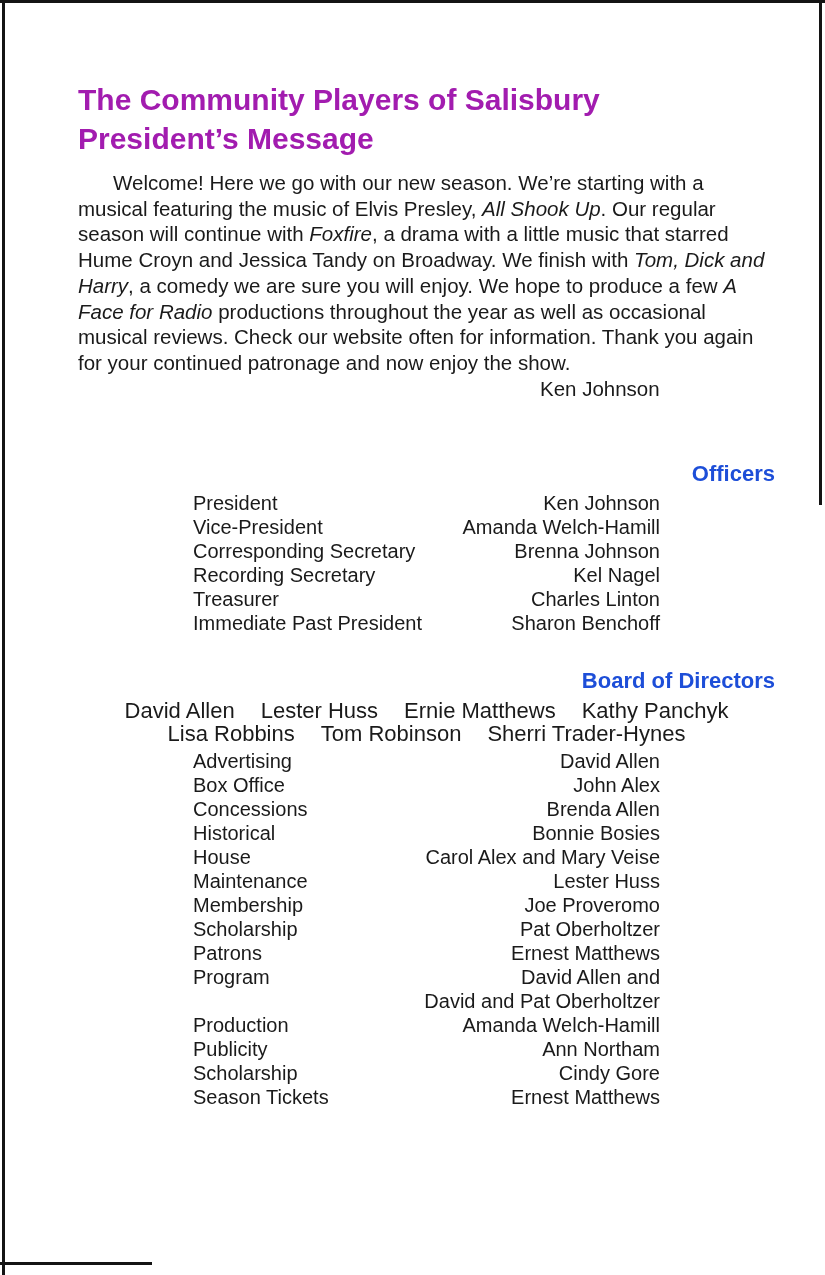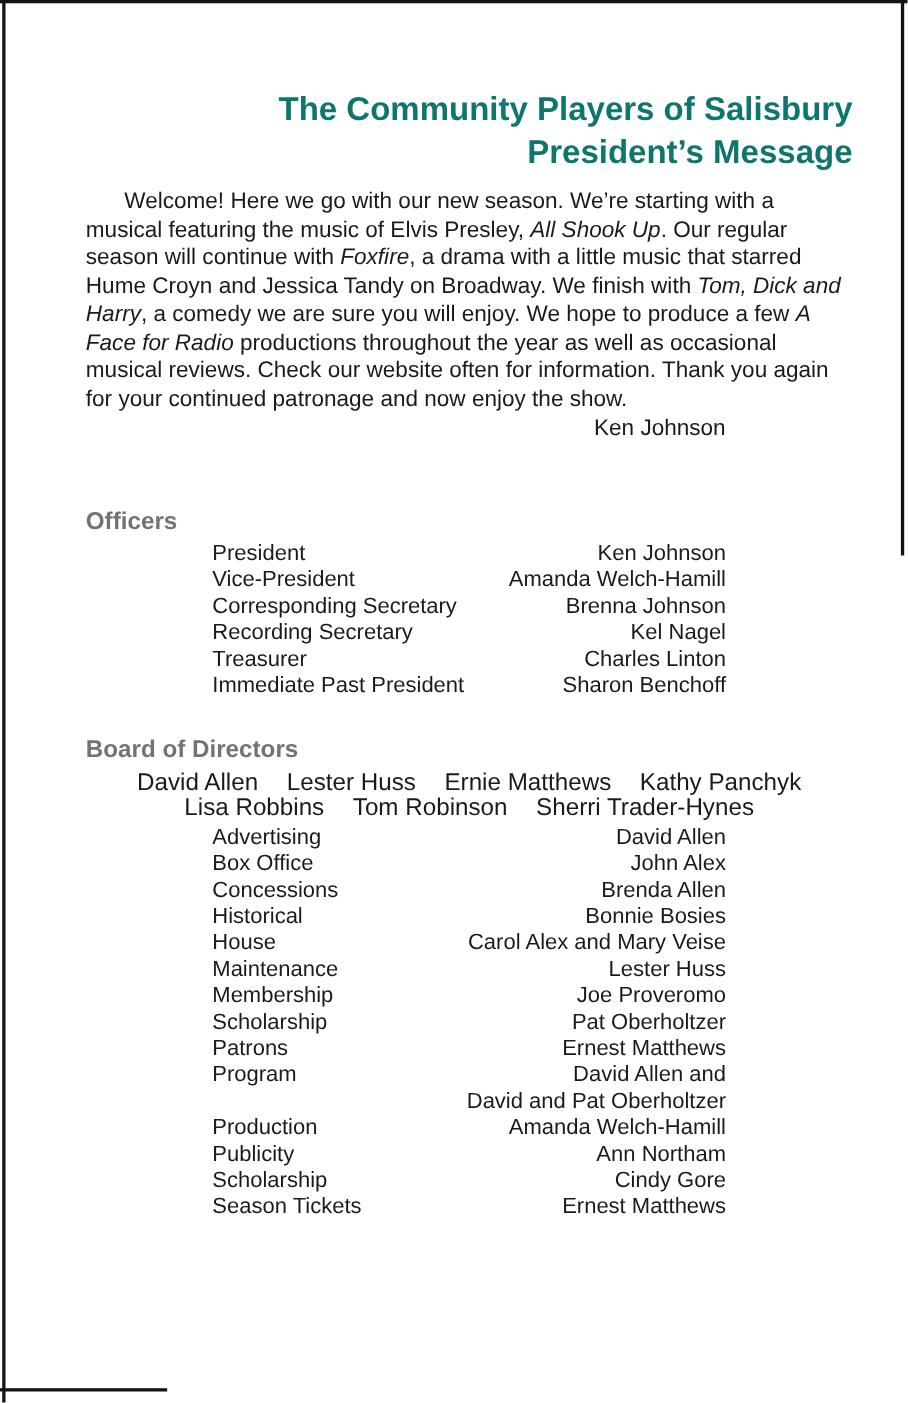--- a/index.html
+++ b/index.html
@@ -25,44 +25,44 @@
     width: 100%;
     height: 100%;
     padding: 0 50px 0 78px;
   }
   .title {
     margin: 0;
     padding-top: 80px;
     font-size: 30px;
     line-height: 39px;
     font-weight: bold;
-    text-align: right;
-    color: #0f766e;
+    text-align: left;
+    color: #a21caf;
   }
   .message {
     margin: 12px 0 0 0;
     width: 697px;
     font-size: 20.5px;
     line-height: 25.7px;
     text-indent: 35px;
   }
   .signature {
     width: 697px;
     font-size: 20.5px;
     line-height: 25.7px;
     text-indent: 462px;
     white-space: nowrap;
   }
   .section-heading {
     margin: 0;
     font-size: 22px;
     line-height: 26px;
     font-weight: bold;
-    text-align: left;
-    color: #737373;
+    text-align: right;
+    color: #1d4ed8;
   }
   #officers-heading   { margin-top: 60px; }
   #board-heading      { margin-top: 33px; }
   #committees-heading { margin-top: 32px; }
 
   .rows {
     width: 467px;
     margin: 4px auto 0 auto;
     font-size: 20px;
     line-height: 24px;

